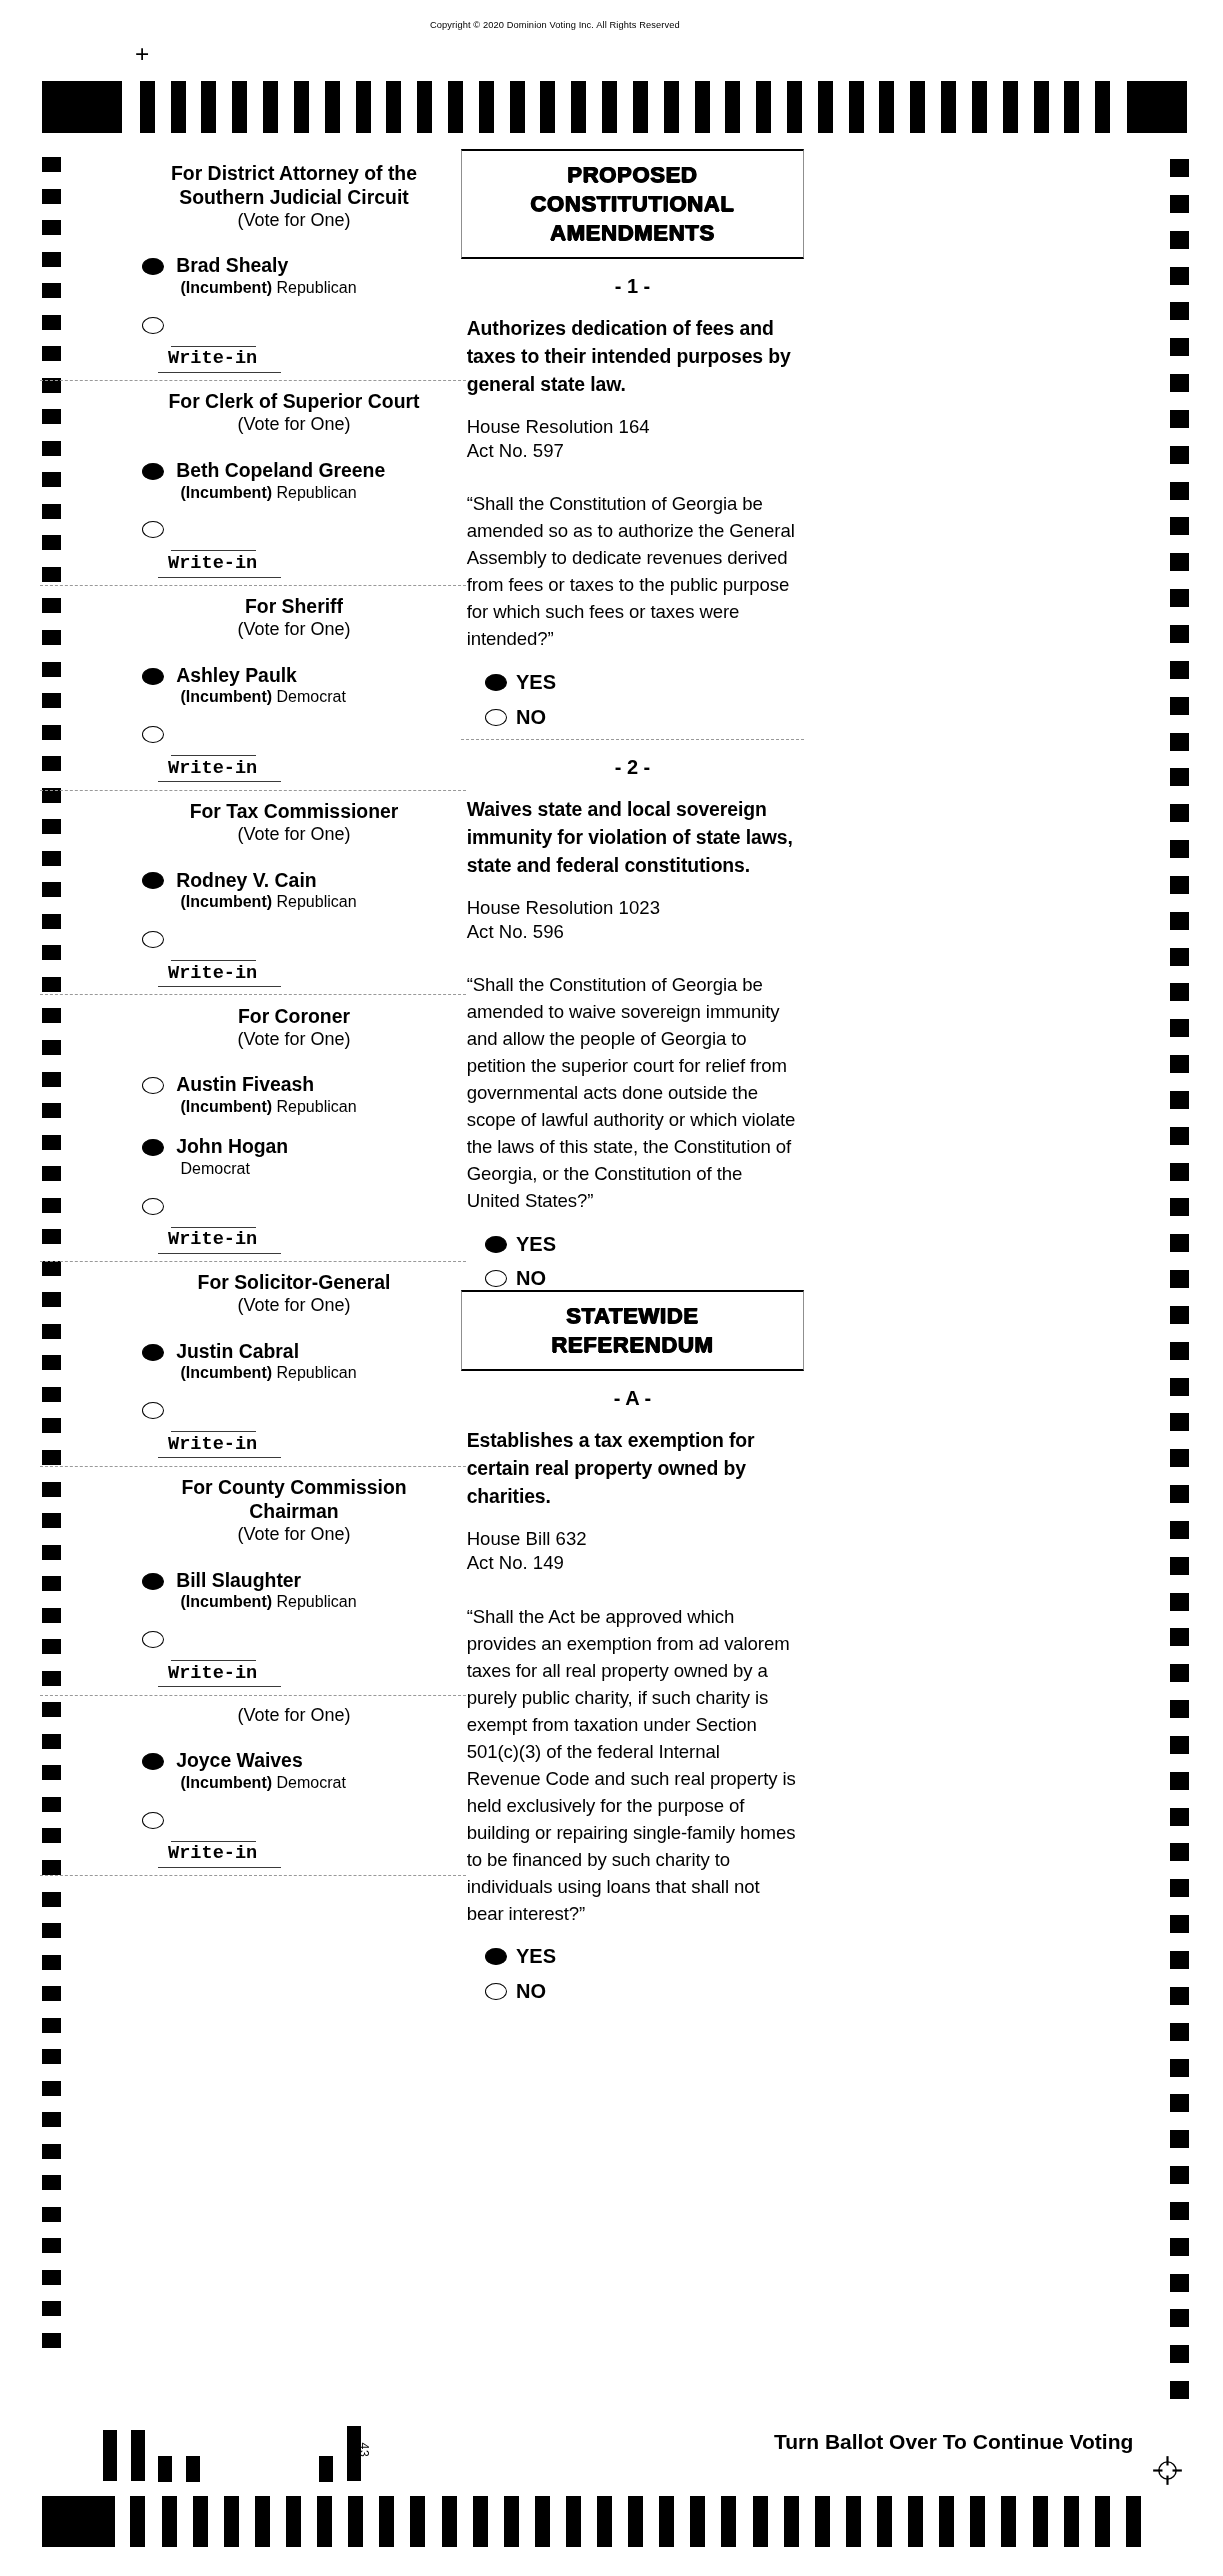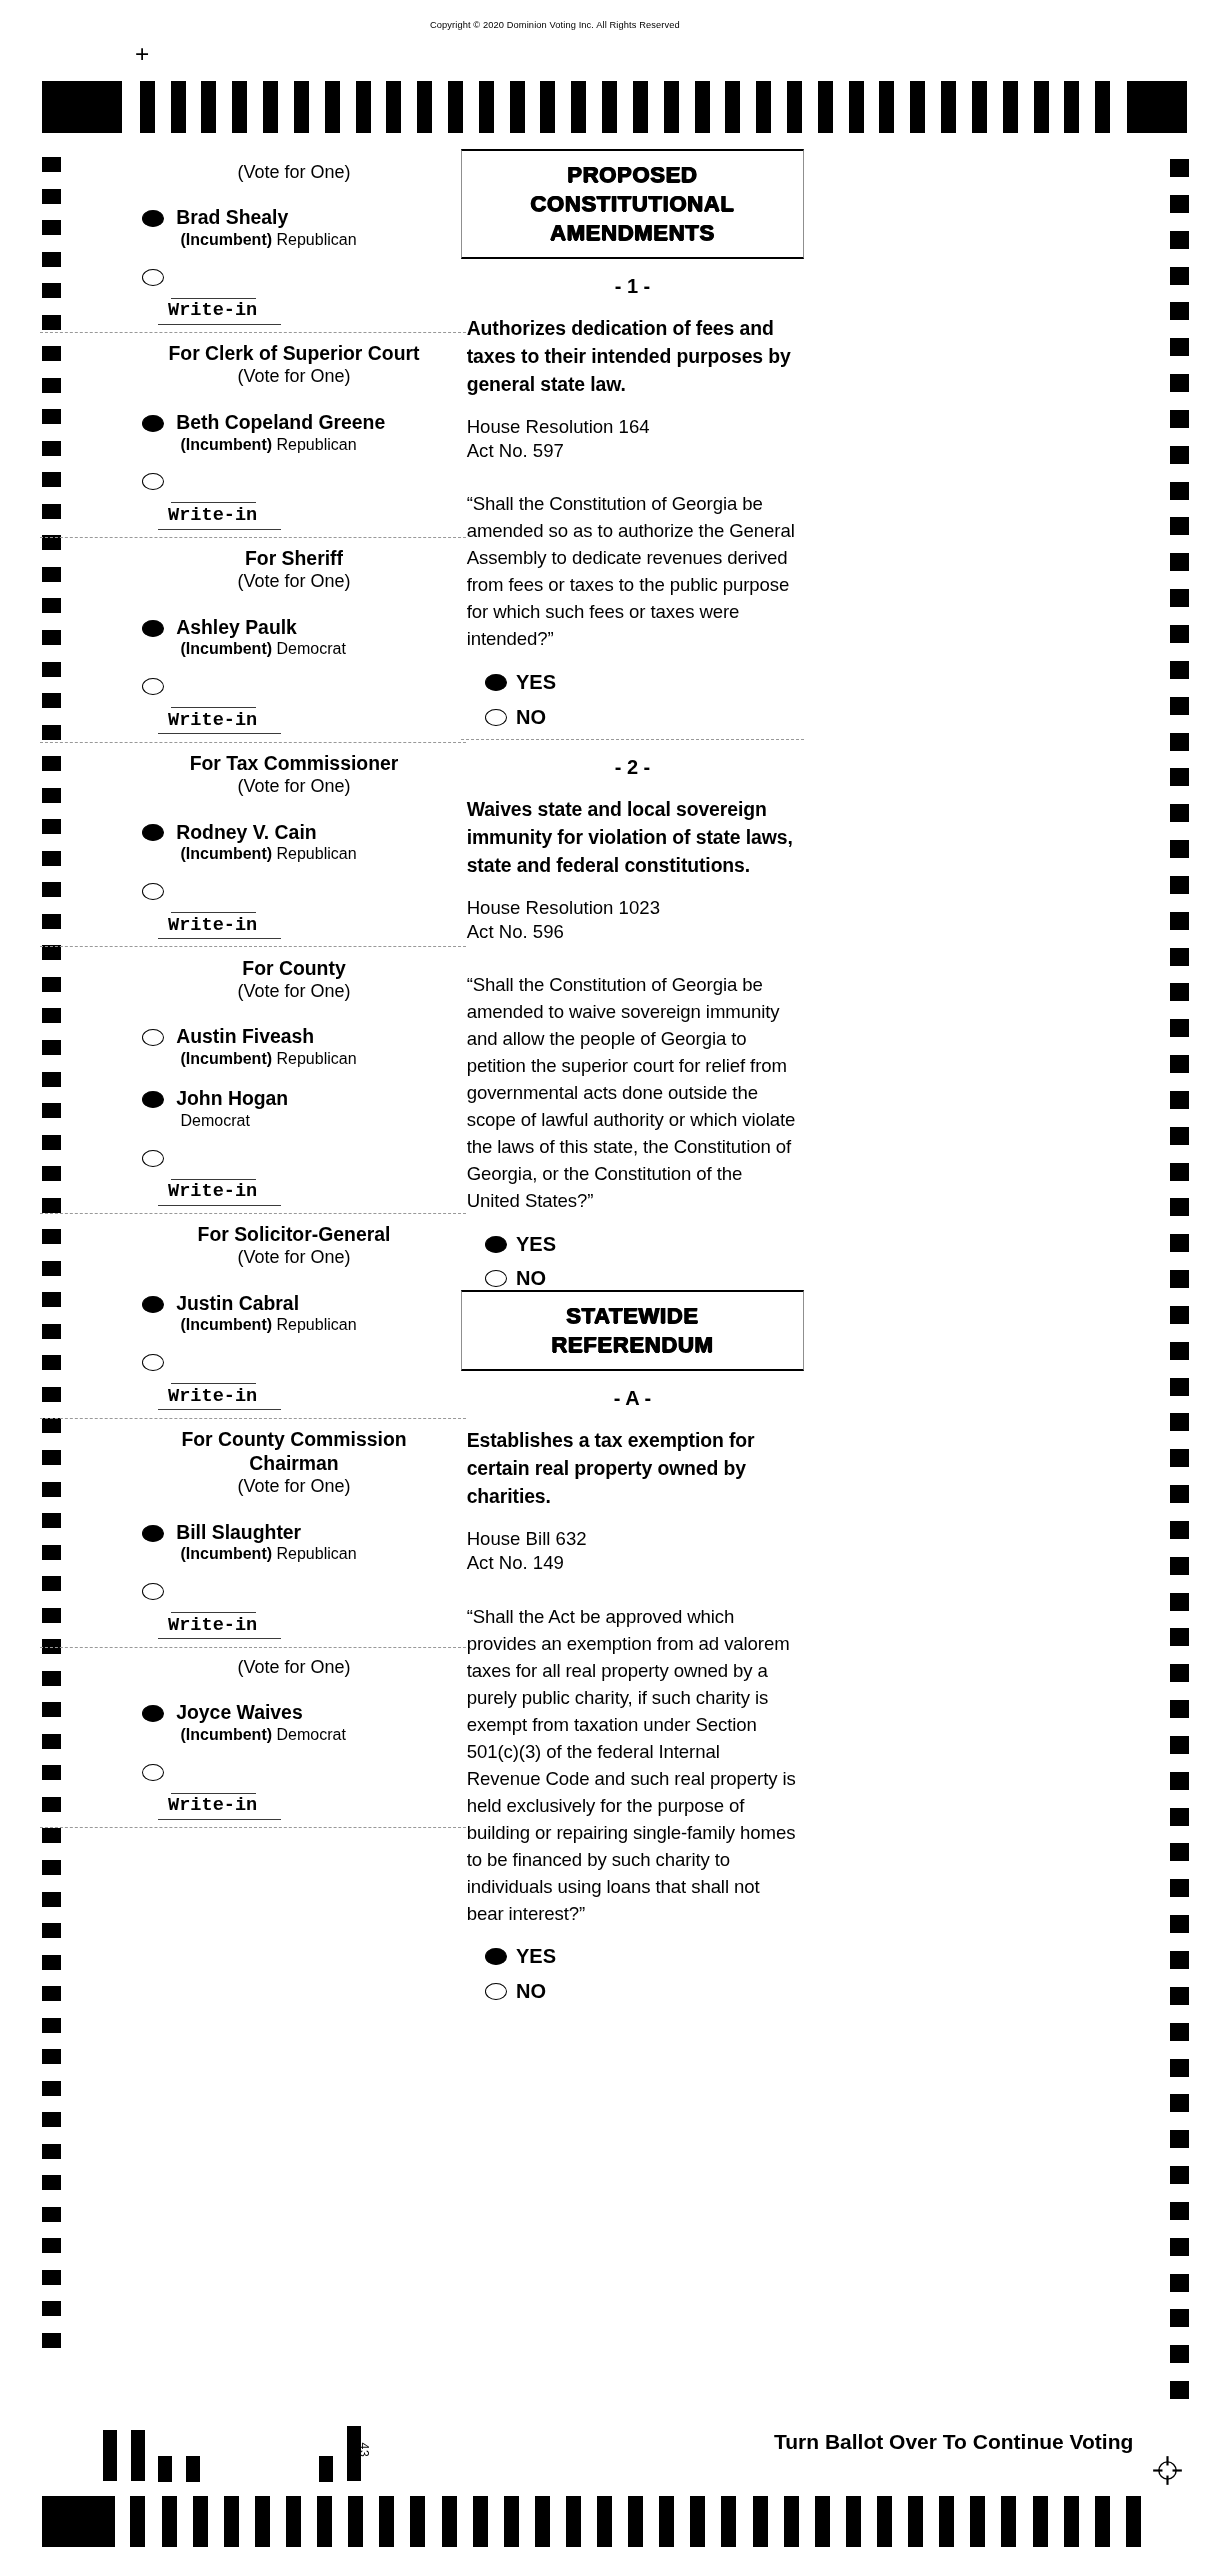--- a/index.html
+++ b/index.html
@@ -269,20 +269,24 @@
     <div class="tm" style="left: 103px; top: 2430px; width: 14.3px; height: 51px;"></div>
     <div class="tm" style="left: 131px; top: 2430px; width: 14.3px; height: 51px;"></div>
     <div class="tm" style="left: 158px; top: 2456px; width: 13.6px; height: 26px;"></div>
     <div class="tm" style="left: 186px; top: 2456px; width: 13.6px; height: 26px;"></div>
     <div class="tm" style="left: 319px; top: 2456px; width: 13.6px; height: 26px;"></div>
     <div class="tm" style="left: 347px; top: 2426px; width: 13.6px; height: 55px;"></div>
   </div>
 
 <div id="left-col">
   <section class="contest">
+    <div class="c-title">
+        <div>For District Attorney of the</div>
+        <div>Southern Judicial Circuit</div>
+      </div>
     <div class="c-vote">(Vote for One)</div>
     <div class="c-candidates">
   <div class="cand-row">
     <span class="oval filled"></span>
     <div class="cand-text">
       <div class="cand-name">Brad Shealy</div>
       <div class="cand-sub">
         <span class="sub-bold">(Incumbent)</span>
         <span class="sub-reg">Republican</span>
       </div>
@@ -379,21 +383,21 @@
     <div class="write-in">
       <div class="wi-top"></div>
       <div class="wi-word">Write-in</div>
       <div class="wi-bottom"></div>
     </div>
     <div class="sep"></div>
   </section>
 
   <section class="contest">
     <div class="c-title">
-        <div>For County</div>
+        <div>For Coroner</div>
       </div>
     <div class="c-vote">(Vote for One)</div>
     <div class="c-candidates">
   <div class="cand-row">
     <span class="oval"></span>
     <div class="cand-text">
       <div class="cand-name">Austin Fiveash</div>
       <div class="cand-sub">
         <span class="sub-bold">(Incumbent)</span>
         <span class="sub-reg">Republican</span>

